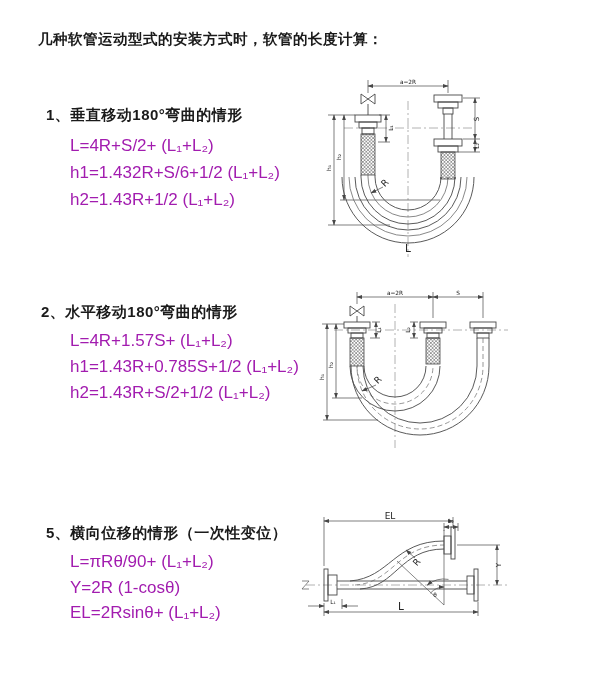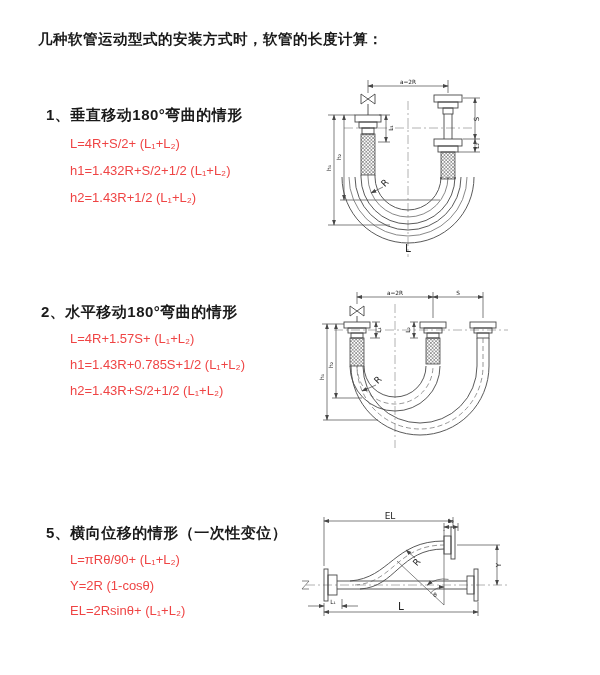--- a/index.html
+++ b/index.html
@@ -1,21 +1,21 @@
 <!DOCTYPE html>
 <html><head>
 <meta charset="utf-8">
 <style>
   html,body{margin:0;padding:0;}
   body{width:600px;height:675px;background:#ffffff;position:relative;overflow:hidden;
        font-family:"Liberation Sans","DejaVu Sans",sans-serif;color:#1a1a1a;}
   .abs{position:absolute;white-space:pre;}
   .title{left:38px;top:22px;font-size:14.5px;font-weight:bold;letter-spacing:.5px;margin-top:8px;}
   .sec-heading{font-size:15px;font-weight:bold;letter-spacing:.5px;}
-  .formula{font-size:13px;font-weight:400;color:#ef4444;}
+  .formula{font-size:17px;font-weight:400;color:#a21caf;}
   
   #s1-h{left:46px;top:106px;} #s1-f1{left:70px;top:136px;} #s1-f2{left:70px;top:163px;} #s1-f3{left:70px;top:190px;}
   
   #s2-h{left:41px;top:303px;} #s2-f1{left:70px;top:331px;} #s2-f2{left:70px;top:357px;} #s2-f3{left:70px;top:383px;text-align:right;}
   
   #s3-h{left:46px;top:524px;} #s3-f1{left:70px;top:552px;} #s3-f2{left:70px;top:578px;} #s3-f3{left:70px;top:603px;text-align:right;}
   svg{position:absolute;}
   #d1{left:300px;top:65px;} #d2{left:300px;top:280px;} #d3{left:298px;top:500px;}
   .ln{stroke:#474747;stroke-width:.9;fill:none;}
   .thin{stroke:#555;stroke-width:.7;fill:none;}
@@ -27,21 +27,21 @@
   .t7{font-size:7px;} .t6{font-size:5.8px;} .t9{font-size:9px;} .t10{font-size:10.5px;}
 </style>
 </head>
 <body>
 
 <div class="abs title">几种软管运动型式的安装方式时，软管的长度计算：</div>
 
 <div>
   <div class="abs sec-heading" id="s1-h">1、垂直移动180°弯曲的情形</div>
   <div class="abs formula" id="s1-f1">L=4R+S/2+ (L₁+L₂)</div>
-  <div class="abs formula" id="s1-f2">h1=1.432R+S/2+1/2 (L₁+L₂)</div>
+  <div class="abs formula" id="s1-f2">h1=1.432R+S/6+1/2 (L₁+L₂)</div>
   <div class="abs formula" id="s1-f3">h2=1.43R+1/2 (L₁+L₂)</div>
 </div>
 
 <div>
   <div class="abs sec-heading" id="s2-h">2、水平移动180°弯曲的情形</div>
   <div class="abs formula" id="s2-f1">L=4R+1.57S+ (L₁+L₂)</div>
   <div class="abs formula" id="s2-f2">h1=1.43R+0.785S+1/2 (L₁+L₂)</div>
   <div class="abs formula" id="s2-f3">h2=1.43R+S/2+1/2 (L₁+L₂)</div>
 </div>
 

